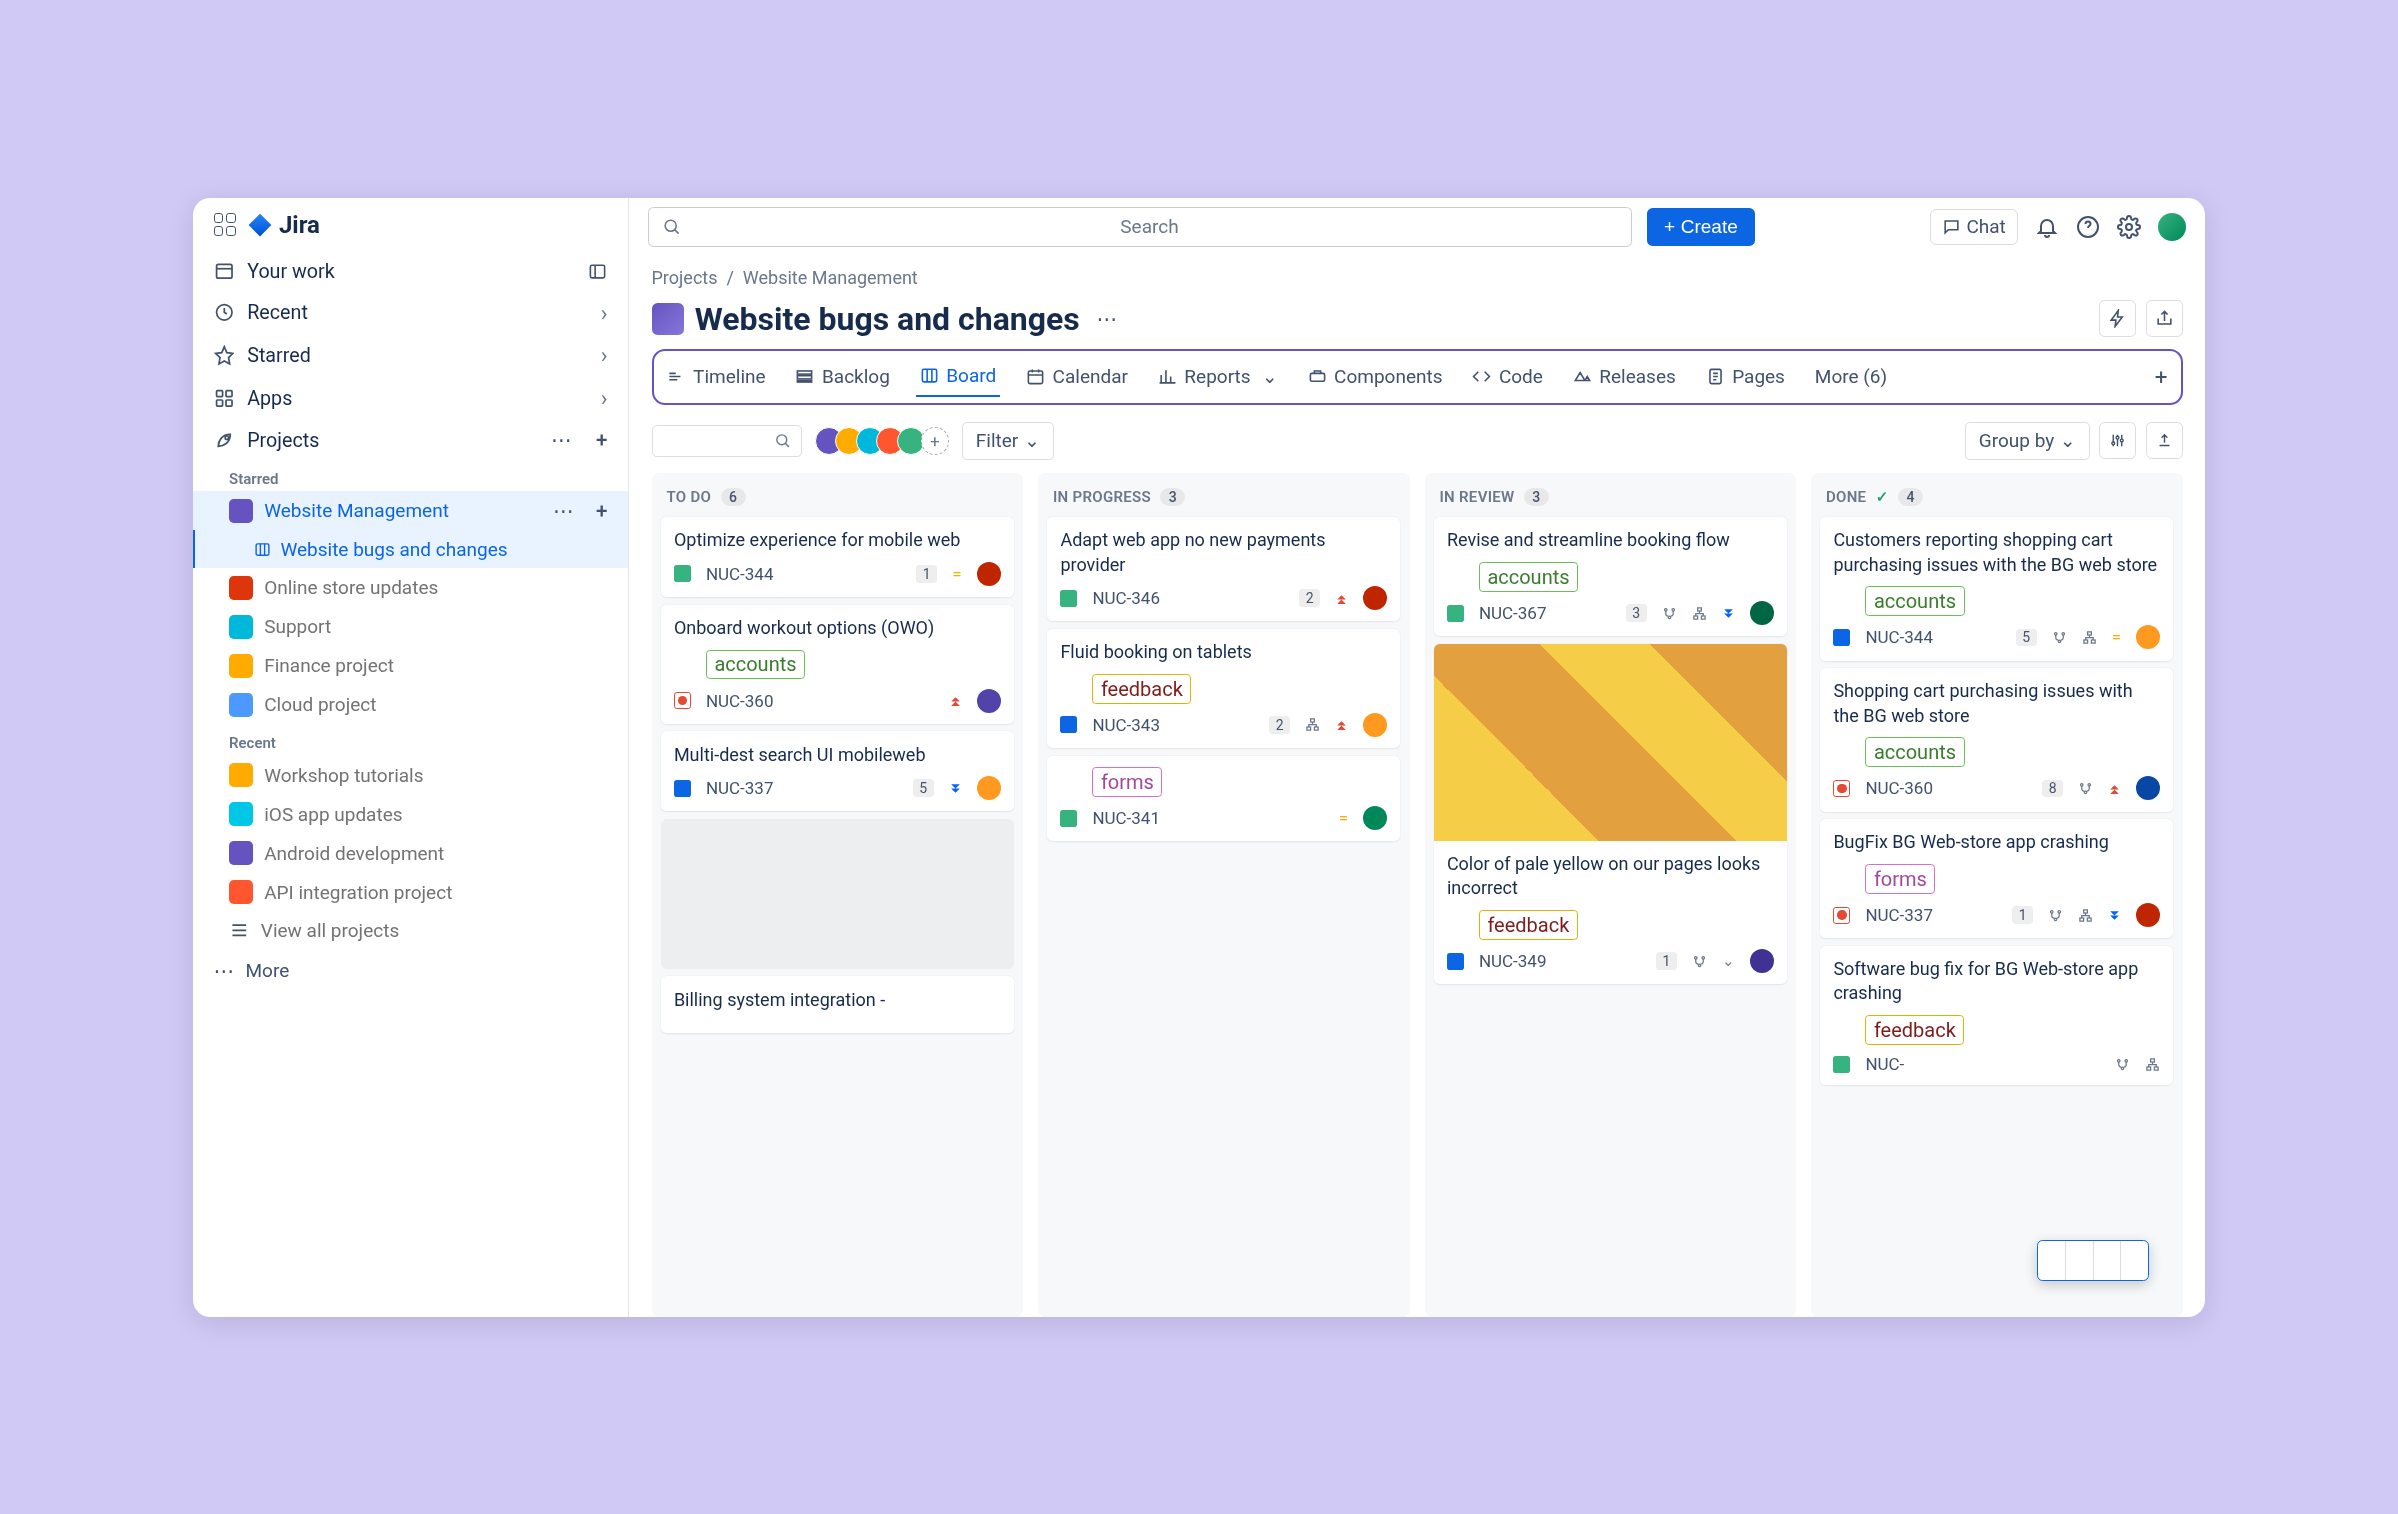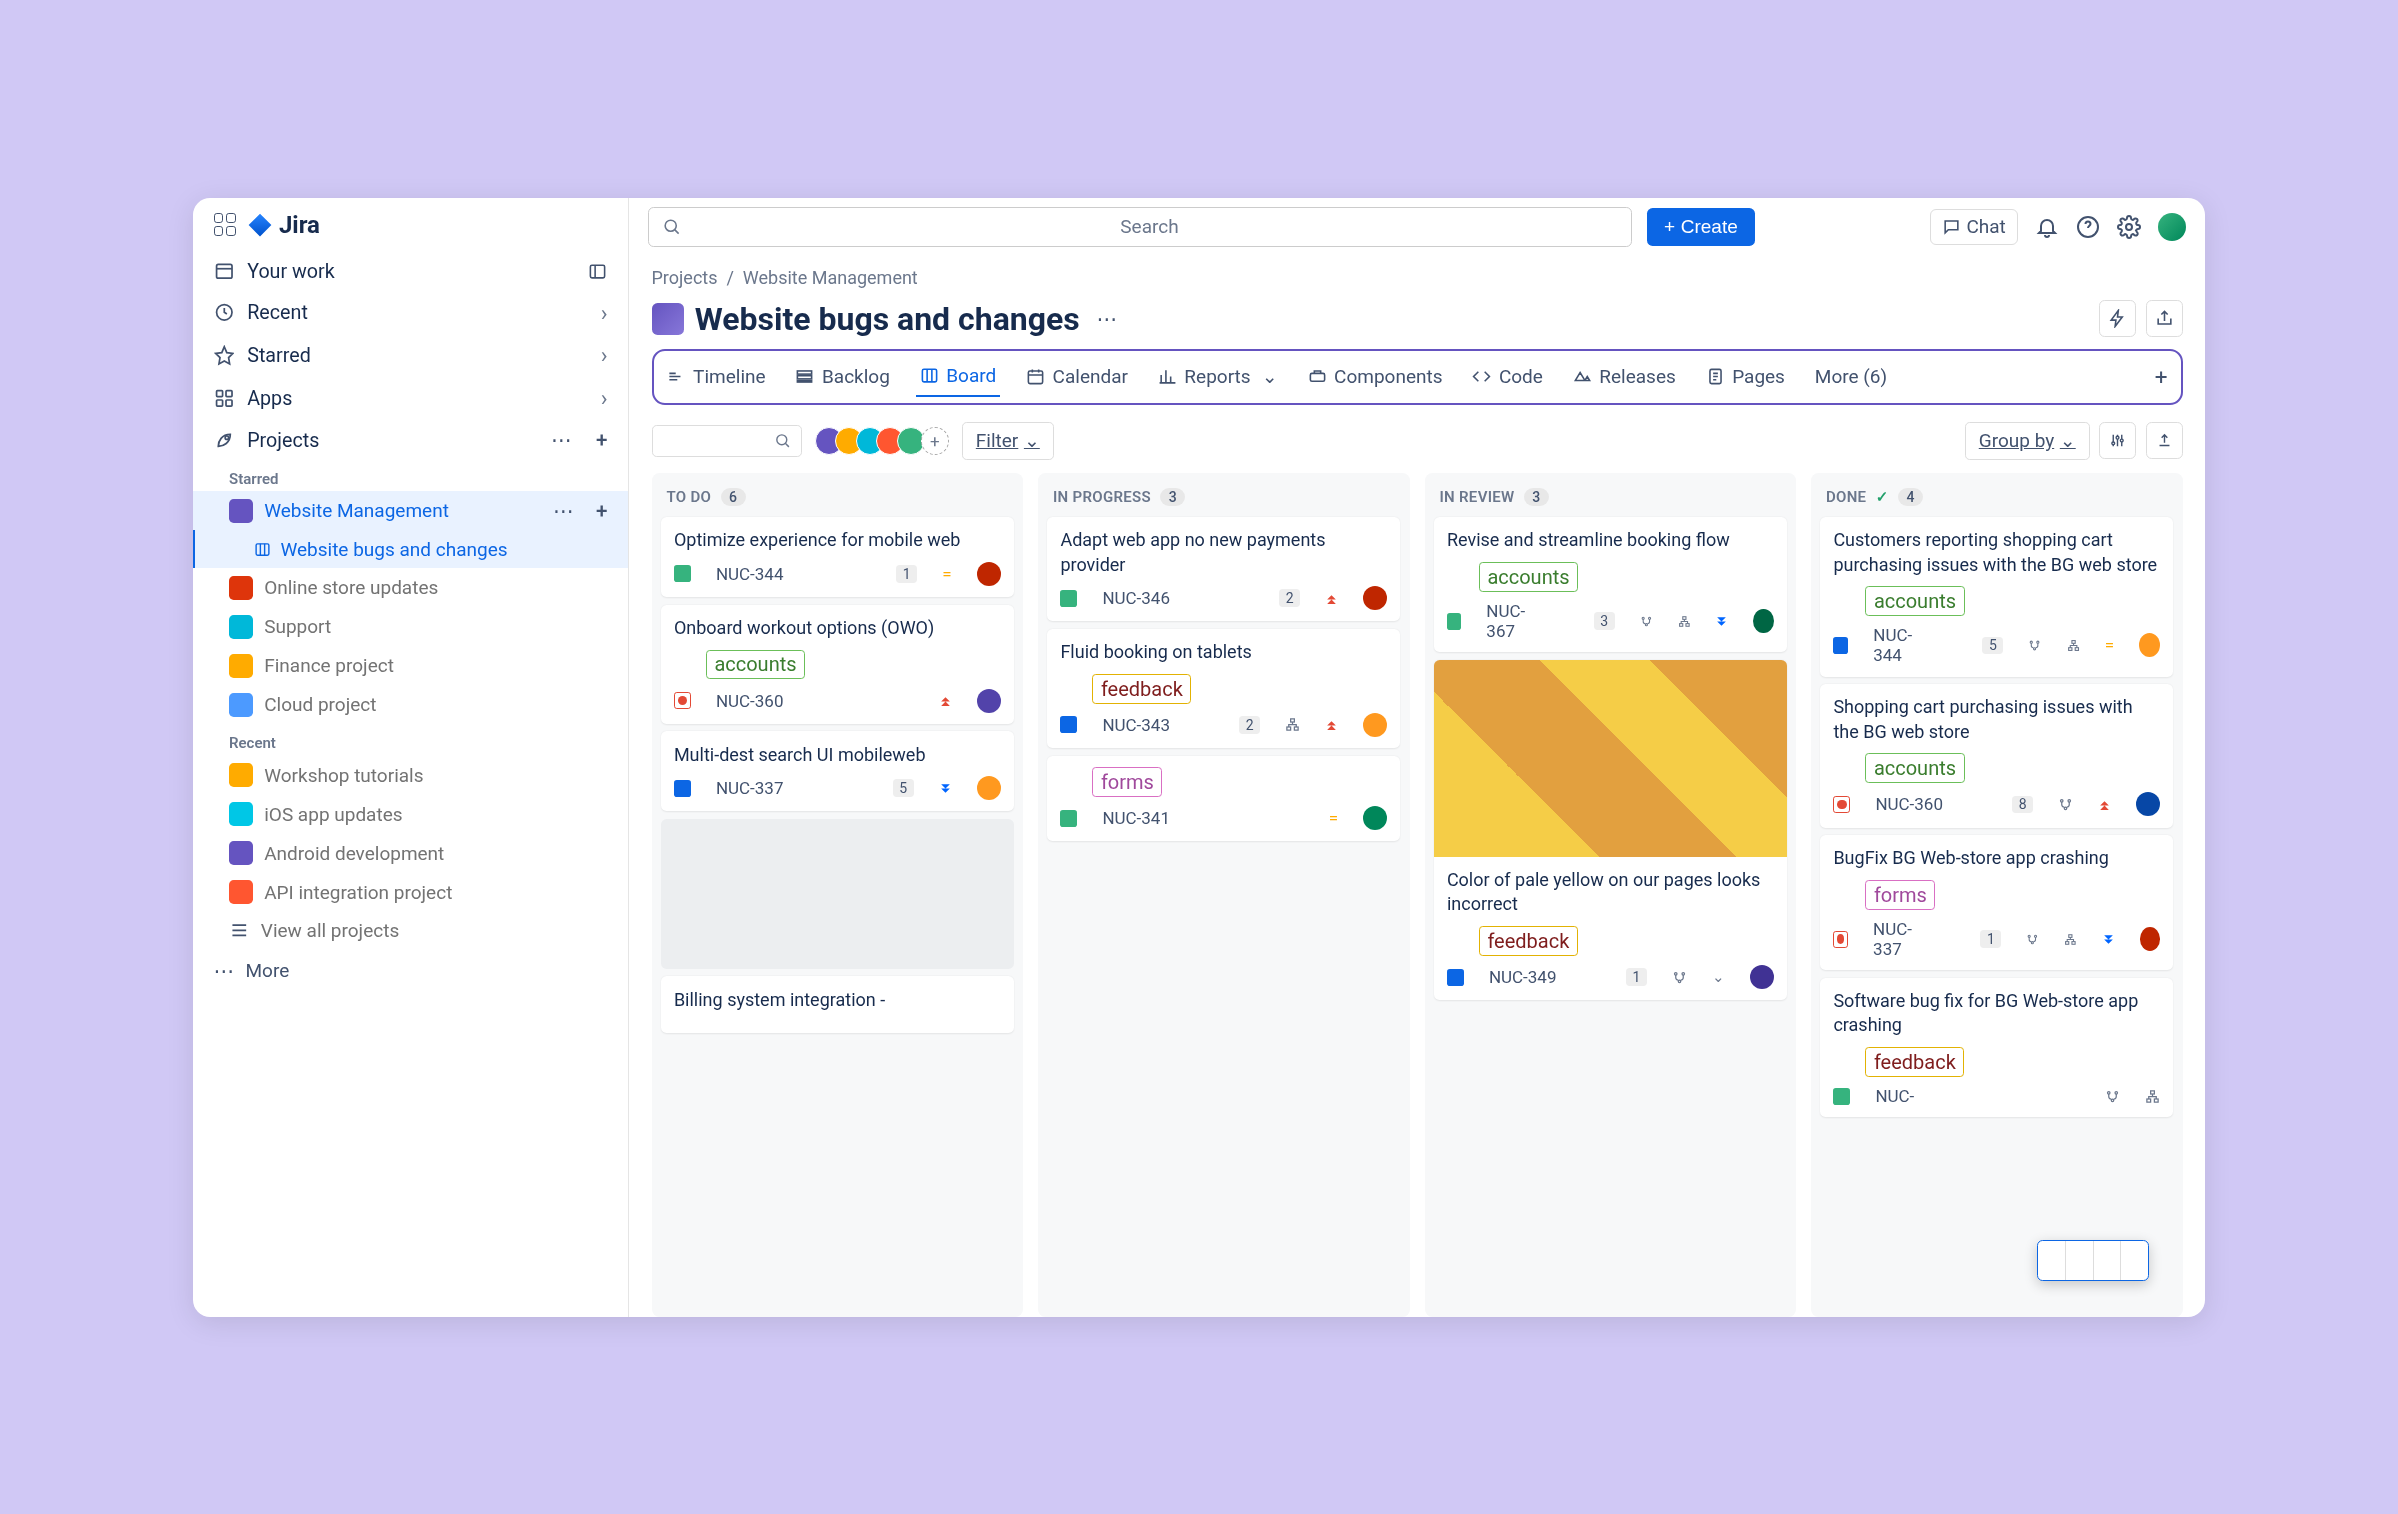--- a/index.html
+++ b/index.html
@@ -48,36 +48,36 @@
 .tab { display: flex; align-items: center; gap: 7.5px; font-size: 19px; color: #42526E; padding: 7.5px 3.7px; cursor: pointer; white-space: nowrap; }
 .tab.active { color: #0C66E4; border-bottom: 2.8px solid #0C66E4; }
 .tab-icon { width: 19px; height: 19px; }
 
 .toolbar { display: flex; align-items: center; gap: 13px; padding: 13px 0; }
 .search-small { width: 150px; border: 0.9px solid #ddd; border-radius: 4.7px; padding: 6.6px 9.4px; display: flex; align-items: center; justify-content: flex-end; }
 .avatar-stack { display: flex; }
 .avatar-stack .av { width: 28px; height: 28px; border-radius: 50%; border: 1.9px solid #fff; margin-left: -7.5px; }
 .avatar-stack .av:first-child { margin-left: 0; }
 .add-av { width: 28px; height: 28px; border-radius: 50%; border: 0.9px dashed #aaa; display: flex; align-items: center; justify-content: center; font-size: 17px; color: #6B778C; margin-left: -3.7px; background: #fff; }
-.filter-btn { border: 0.9px solid #ddd; border-radius: 4.7px; padding: 6.6px 13px; font-size: 19px; color: #42526E; display: flex; align-items: center; gap: 5.6px; cursor: pointer; text-decoration: underline; }
+.filter-btn { border: 0.9px solid #ddd; border-radius: 4.7px; padding: 6.6px 13px; font-size: 19px; color: #42526E; display: flex; align-items: center; gap: 5.6px; cursor: pointer; }
 .toolbar-right { margin-left: auto; display: flex; gap: 9.4px; }
 
 .board { display: flex; gap: 15px; flex: 1; overflow: hidden; }
 .col { width: 373px; background: #F7F8F9; border-radius: 7.5px; padding: 9.4px; display: flex; flex-direction: column; overflow-y: auto; }
 .col-head { display: flex; align-items: flex-end; gap: 9.4px; padding: 5.6px 5.6px 11.2px 5.6px; font-size: 15px; font-weight: 600; color: #6B778C; letter-spacing: 0.3px; }
 .count-pill { background: #e8e8e8; color: #42526E; border-radius: 9.4px; padding: 0.9px 8.4px; font-size: 14px; font-weight: 500; }
 .check-done { color: #22A06B; }
 
 .card { background: #fff; border-radius: 5.6px; padding: 11.2px 13px; margin-bottom: 7.5px; box-shadow: 0 0.9px 1.9px rgba(0,0,0,0.08); }
 .card-title { font-size: 18px; color: #172B4D; margin-bottom: 9.4px; line-height: 1.35; }
 .label-chip { display: inline-block; border-radius: 3.7px; padding: 1.9px 7.5px; font-size: 20px; margin-bottom: 9.4px; margin-left: 32px; }
 .chip-accounts { border: 0.9px solid #6bbf59; color: #3a7d2e; }
 .chip-feedback { border: 0.9px solid #e2b203; color: #7f1d1d; }
 .chip-forms { border: 0.9px solid #d96fc3; color: #a0499c; }
-.card-foot { display: flex; align-items: center; gap: 25px; font-size: 15px; color: #42526E; }
+.card-foot { display: flex; align-items: center; gap: 15px; font-size: 15px; color: #42526E; }
 .issue-icon { width: 17px; height: 17px; border-radius: 2.8px; }
 .issue-story { background: #36B37E; }
 .issue-task { background: #0C66E4; }
 .issue-bug { background: #fff; border: 1.9px solid #E34935; position: relative; }
 .issue-bug::after { content: ""; position: absolute; inset: 2.8px; border-radius: 50%; background: #E34935; }
 .issue-key { font-size: 17px; color: #42526E; }
 .foot-spacer { flex: 1; }
 .cnt-badge { background: #eee; border-radius: 3.7px; padding: 0.9px 6.6px; font-size: 14px; }
 .prio { font-size: 17px; }
 .prio-highest { color: #E34935; }

